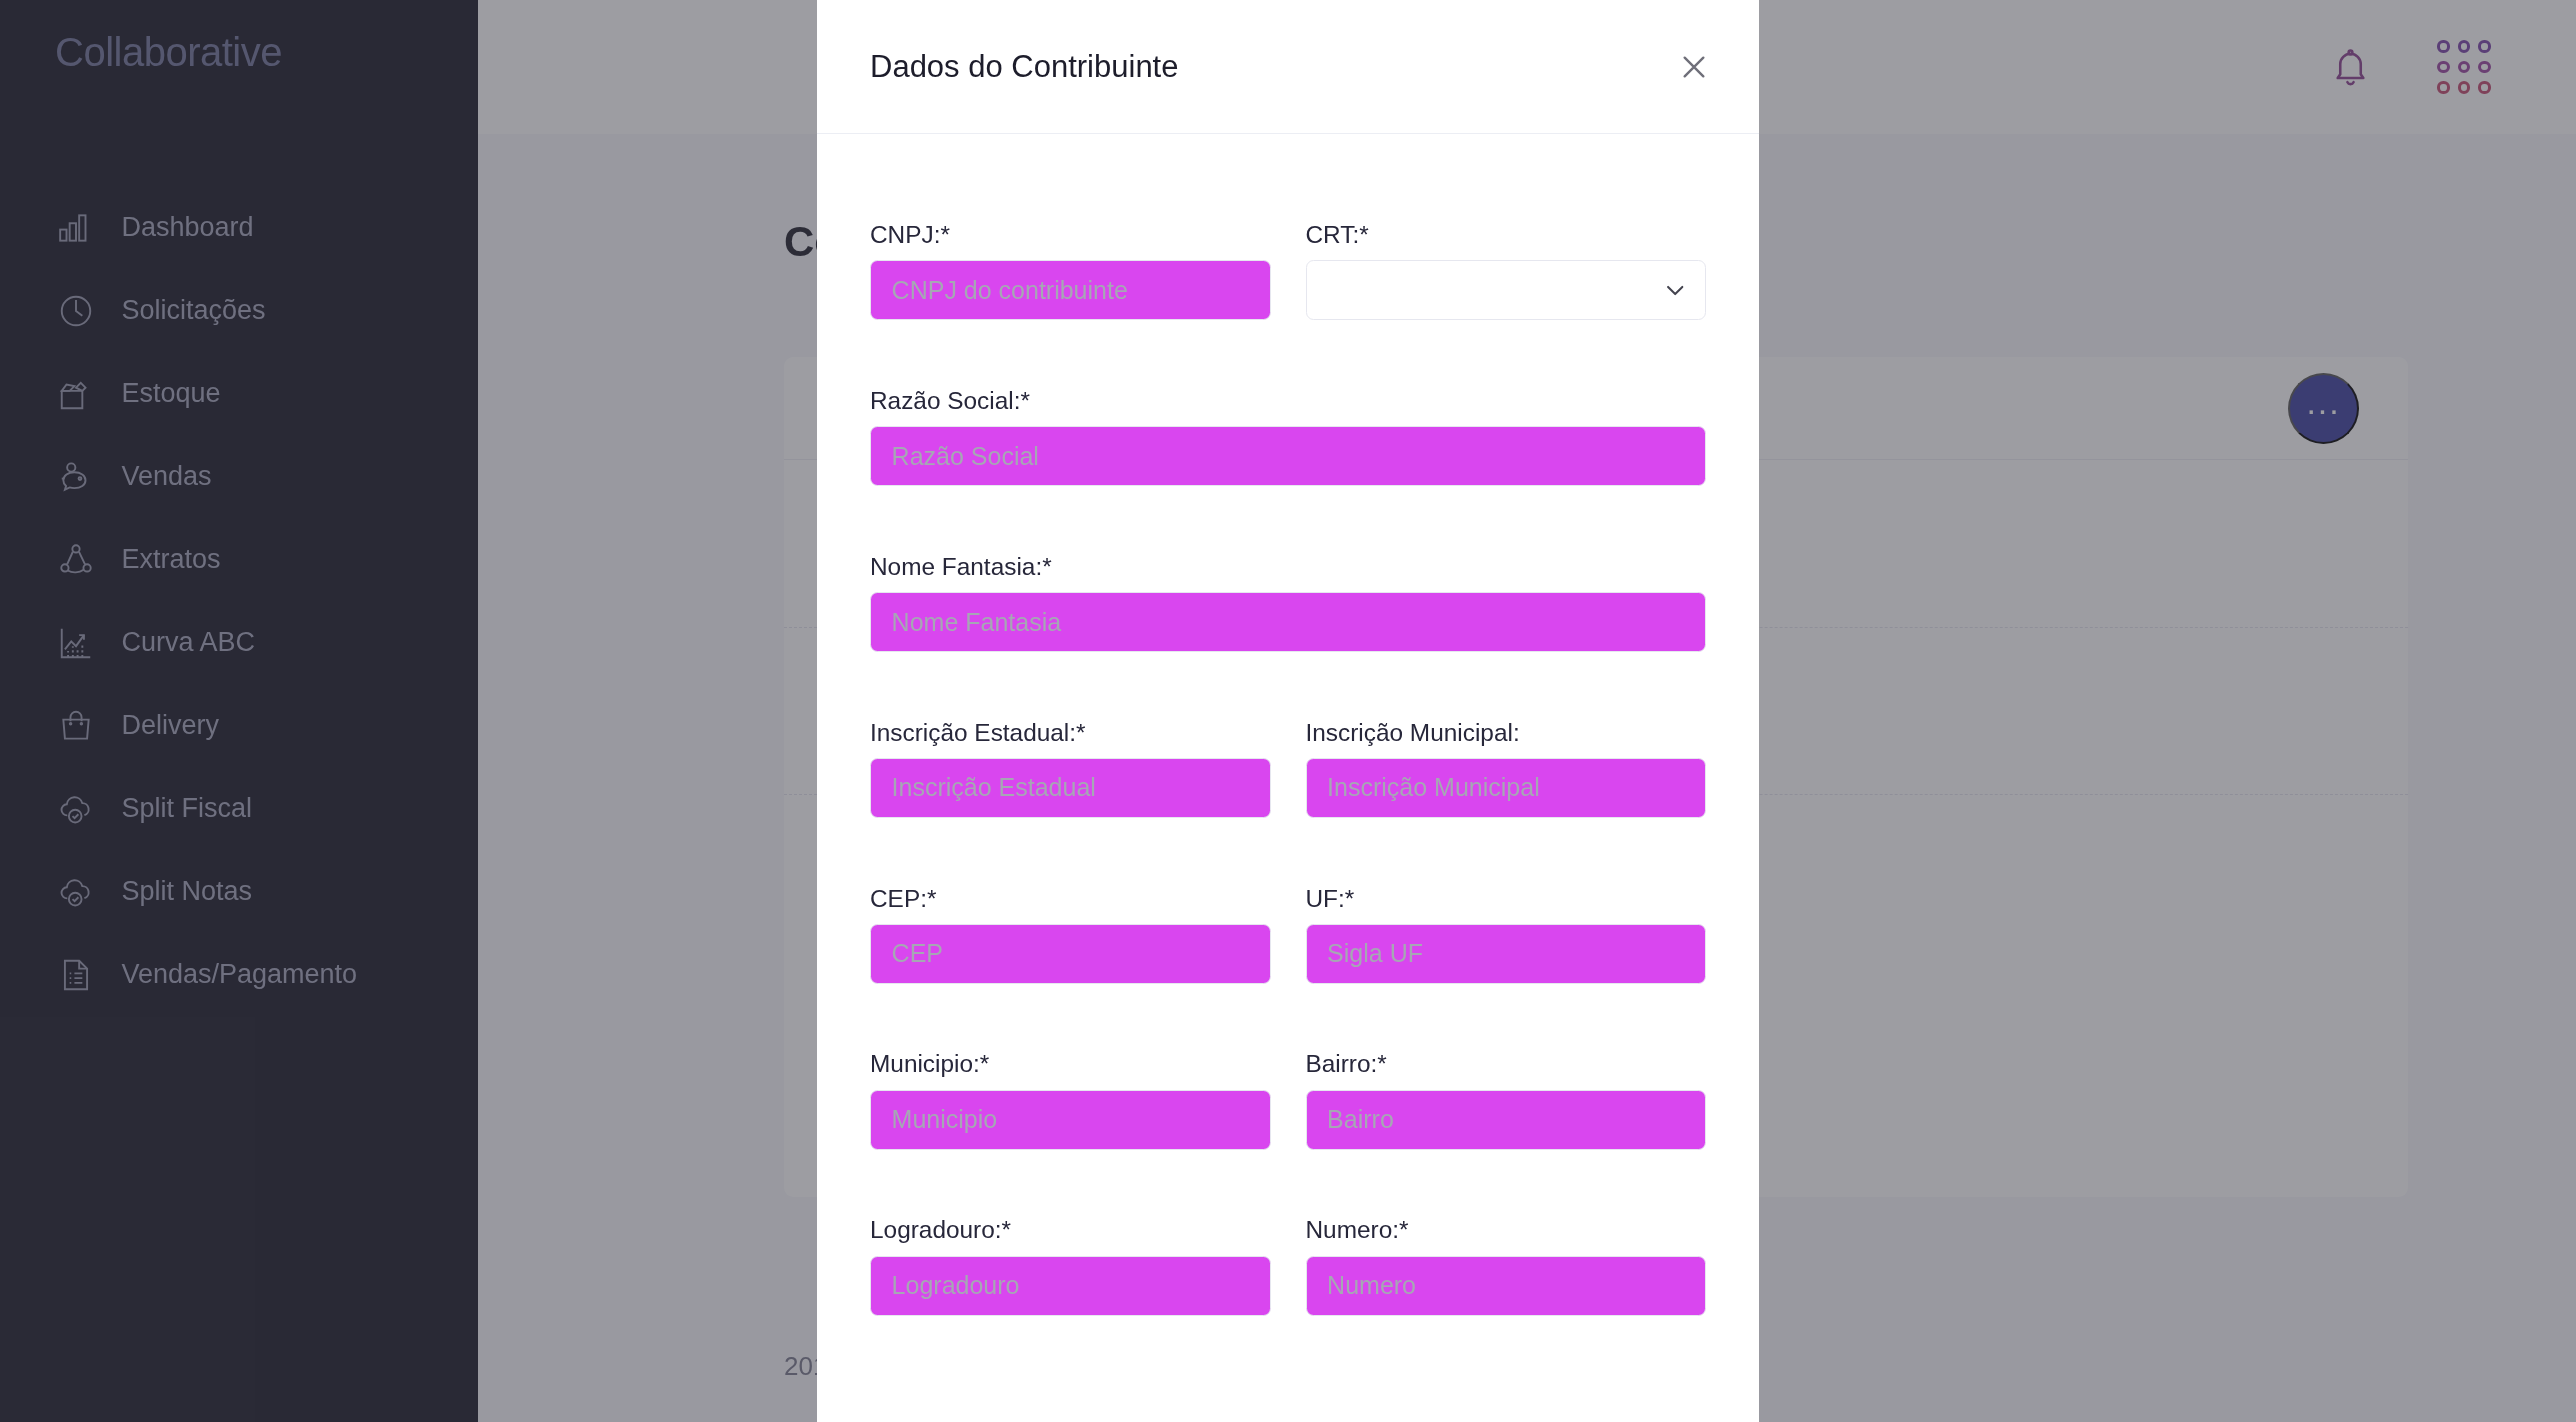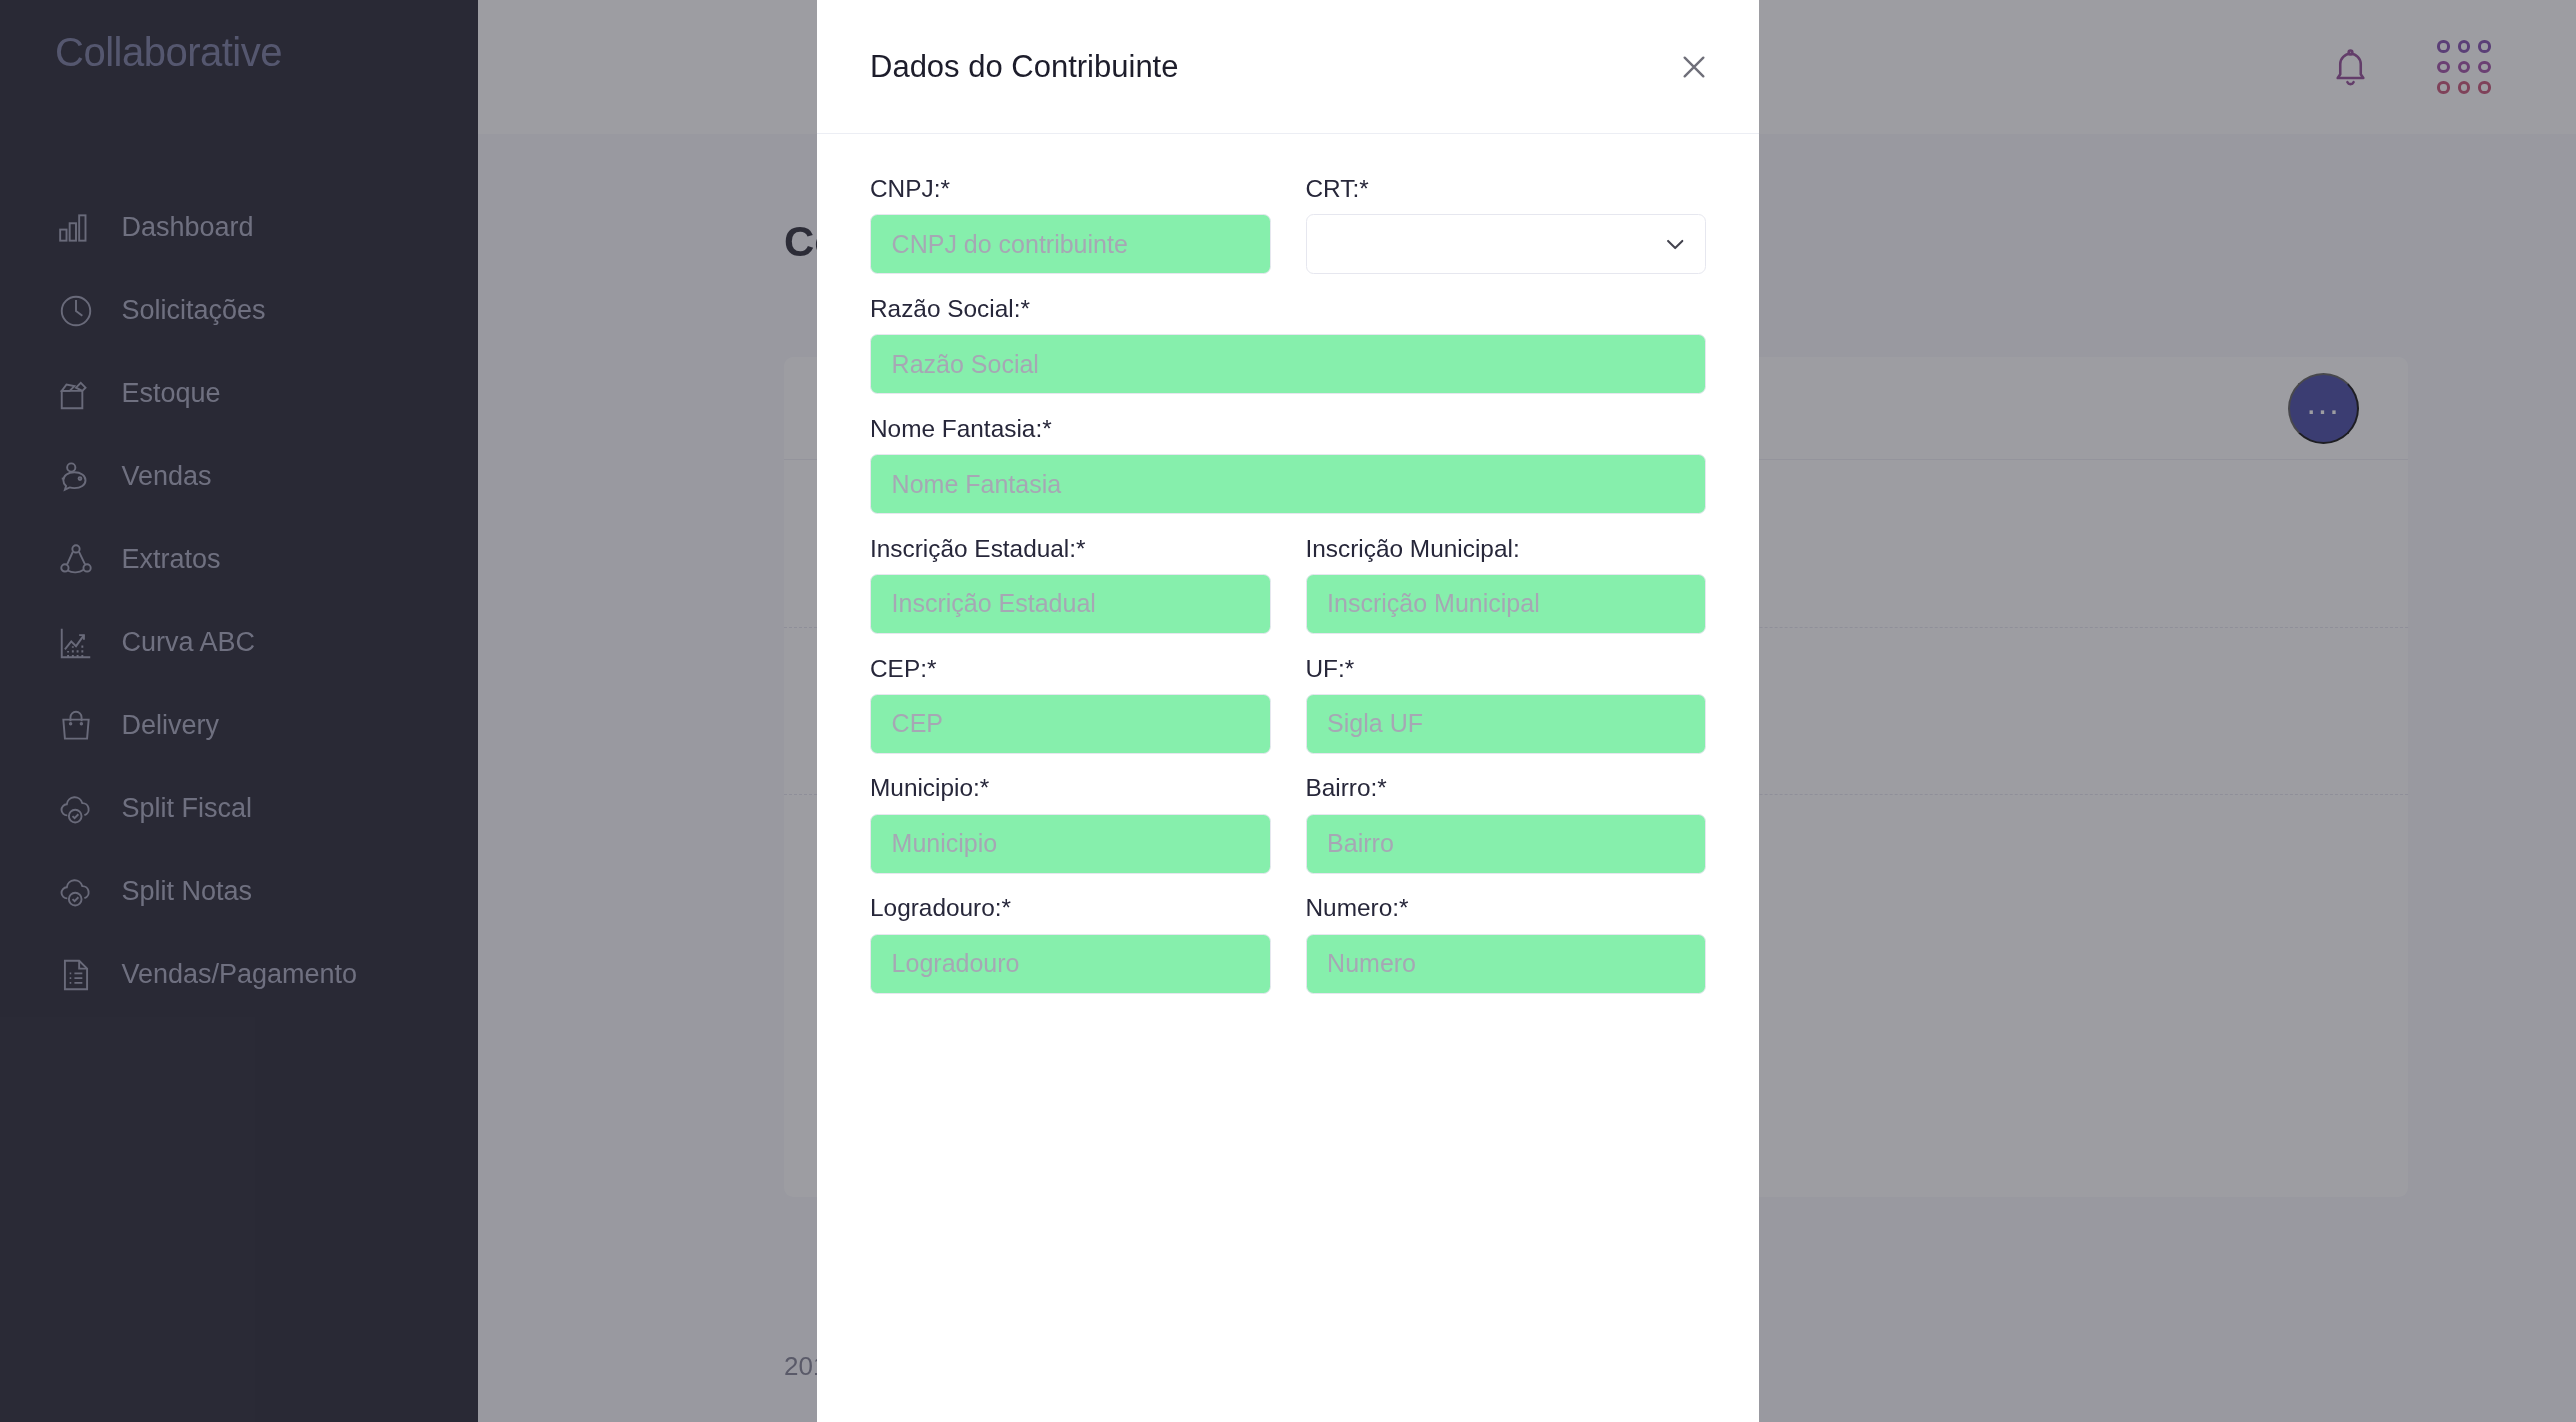--- a/index.html
+++ b/index.html
@@ -166,26 +166,27 @@
     margin-bottom: 20.6px;
   }
   .fgroup { flex: 1 1 0; min-width: 0; }
   .fgroup.full { flex: 1 1 100%; }
 
   .flabel {
     display: block;
     font-size: 24.4px; color: #27273a;
     margin-bottom: 11.3px;
     white-space: nowrap;
+    margin-top: 46px;
   }
   .finput {
     width: 100%; height: 60px;
     border: 0.9px solid #e6e7ef;
     border-radius: 7.5px;
-    background: #86efac;
+    background: #d946ef;
     font-family: "Liberation Sans", sans-serif;
     font-size: 25px;
     color: #27273a;
     padding: 0 20.6px;
     outline: none;
   }
   .finput::placeholder { color: #a6a7b4; }
 
   .fselect-wrap { position: relative; }
   .fselect {

